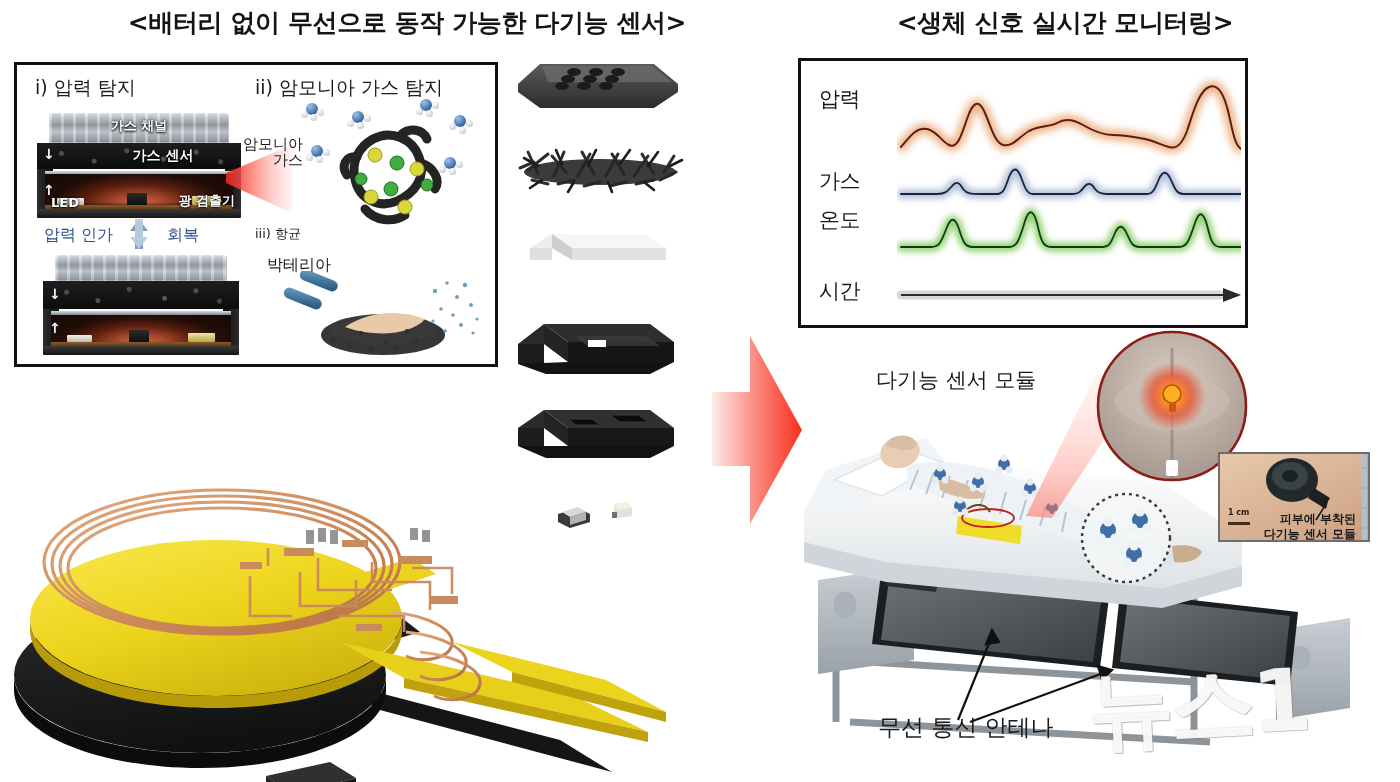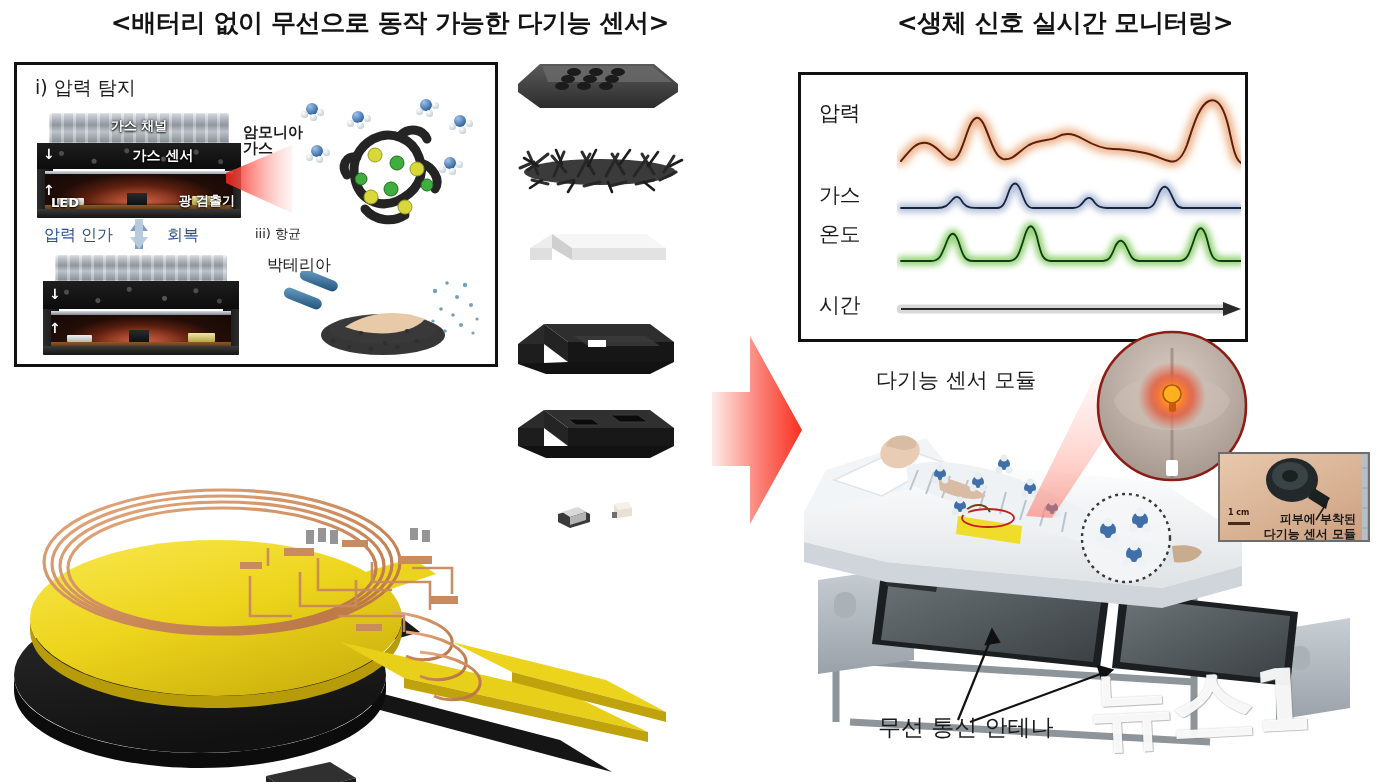--- a/index.html
+++ b/index.html
@@ -86,21 +86,21 @@
     font-weight:bold;font-size:86px;letter-spacing:-4px;
     text-shadow:0 0 2px rgba(0,0,0,.22),1px 1px 0 rgba(150,150,150,.5);
     transform:rotate(-3deg);user-select:none;
   }
 </style>
 </head>
 <body>
 
 <div class="stage">
 
-  <div class="abs title" style="left:0;top:6px;width:690px;padding-left:45px;">&lt;배터리 없이 무선으로 동작 가능한 다기능 센서&gt;</div>
+  <div class="abs title" style="left:17px;top:6px;width:690px;padding-left:45px;">&lt;배터리 없이 무선으로 동작 가능한 다기능 센서&gt;</div>
   <div class="abs title" style="left:830px;top:6px;width:470px;">&lt;생체 신호 실시간 모니터링&gt;</div>
 
   <div class="abs framed" style="left:14px;top:62px;width:484px;height:305px;">
 
     <div class="abs klab" style="left:18px;top:10px;font-size:19px;">i) 압력 탐지</div>
 
     <div class="dev" style="left:20px;top:48px;width:204px;height:105px;">
       <div class="channel" style="top:0;height:30px;"></div>
       <div class="pillarL" style="height:62px;"></div>
       <div class="pillarR" style="height:62px;"></div>
@@ -152,22 +152,23 @@
       <div class="glow" style="bottom:12px;height:26px;"></div>
       <div class="led" style="left:12%;"></div>
       <div class="mid"></div>
       <div class="pd" style="right:12%;"></div>
       <div class="baseorange"></div>
       <div class="base"></div>
       <div class="arrowdn" style="left:6px;top:32px;">↓</div>
       <div class="arrowup" style="left:6px;top:66px;">↑</div>
     </div>
 
-
-    <div class="abs klab" style="left:226px;top:60px;font-size:15px;text-align:left;line-height:1.05;font-weight:bold;">
+    <div class="abs klab" style="left:238px;top:10px;font-size:19px;">ii) 암모니아 가스 탐지</div>
+
+    <div class="abs klab" style="left:226px;top:72px;font-size:15px;text-align:right;line-height:1.05;">
       <div>암모니아</div>
       <div>가스</div>
     </div>
 
     <div class="nh3" style="left:284px;top:38px;">
       <div class="n"></div>
         <div class="h" style="left:0;top:8px;"></div>
         <div class="h" style="left:9px;top:11px;"></div>
         <div class="h" style="left:16px;top:6px;"></div>
     </div>
@@ -470,21 +471,21 @@
     <defs>
       <linearGradient id="redg" x1="0" y1="0" x2="1" y2="0">
         <stop offset="0%" stop-color="#fdece8"></stop>
           <stop offset="55%" stop-color="#fb7d72"></stop>
         <stop offset="100%" stop-color="#f82f1e"></stop>
       </linearGradient>
     </defs>
     <path d="M6 62 L44 62 L44 6 L96 100 L44 194 L44 136 L6 136 Z" fill="url(#redg)"></path>
   </svg>
 
-  <div class="abs framed chartbox" style="left:798px;top:58px;width:450px;height:270px;margin-top:14px;">
+  <div class="abs framed chartbox" style="left:798px;top:58px;width:450px;height:270px;">
 
     <div class="abs wave-label" style="left:18px;top:24px;">압력</div>
     <div class="abs wave-label" style="left:18px;top:106px;">가스</div>
     <div class="abs wave-label" style="left:18px;top:145px;">온도</div>
     <div class="abs wave-label" style="left:18px;top:216px;">시간</div>
 
     <svg class="abs" style="left:96px;top:10px;" width="344" height="250">
       <defs>
         <filter id="gl1" x="-30%" y="-60%" width="160%" height="240%">
           <feGaussianBlur stdDeviation="4"></feGaussianBlur>

